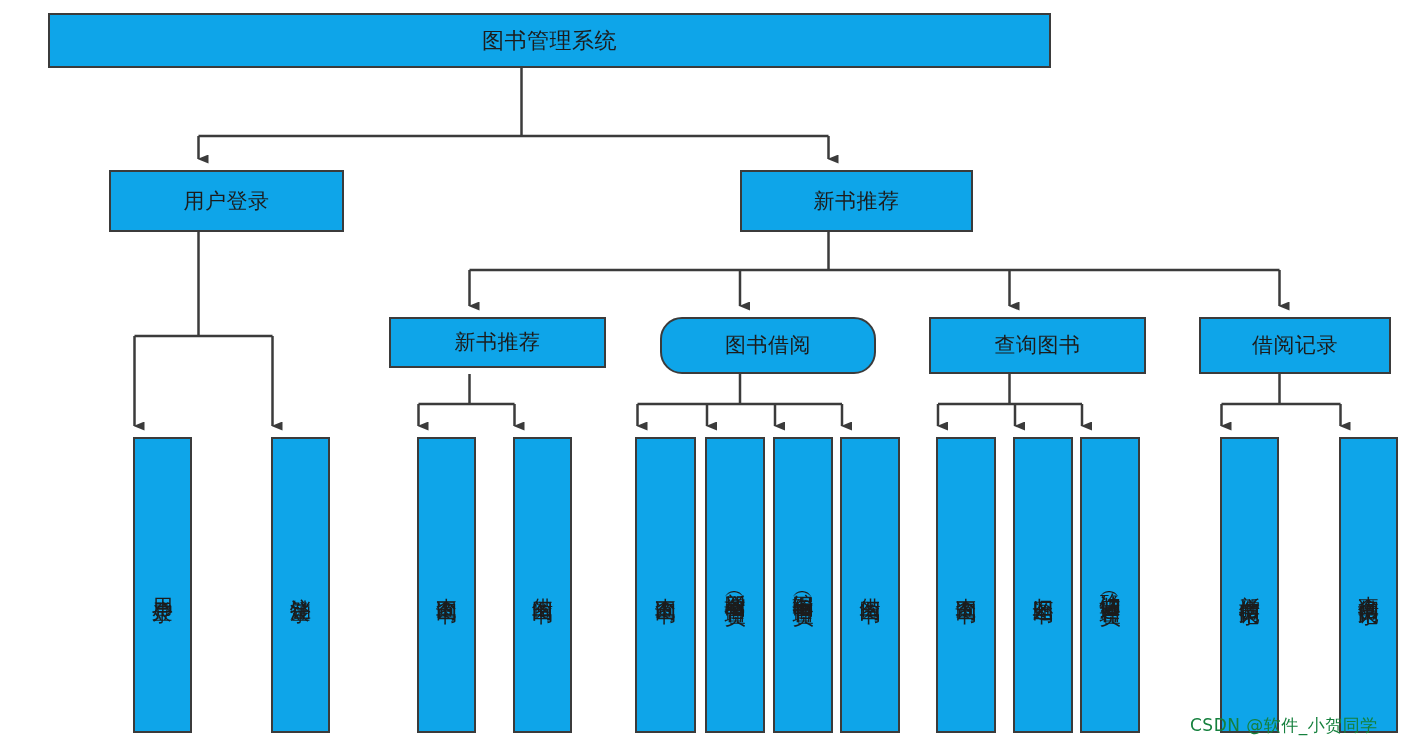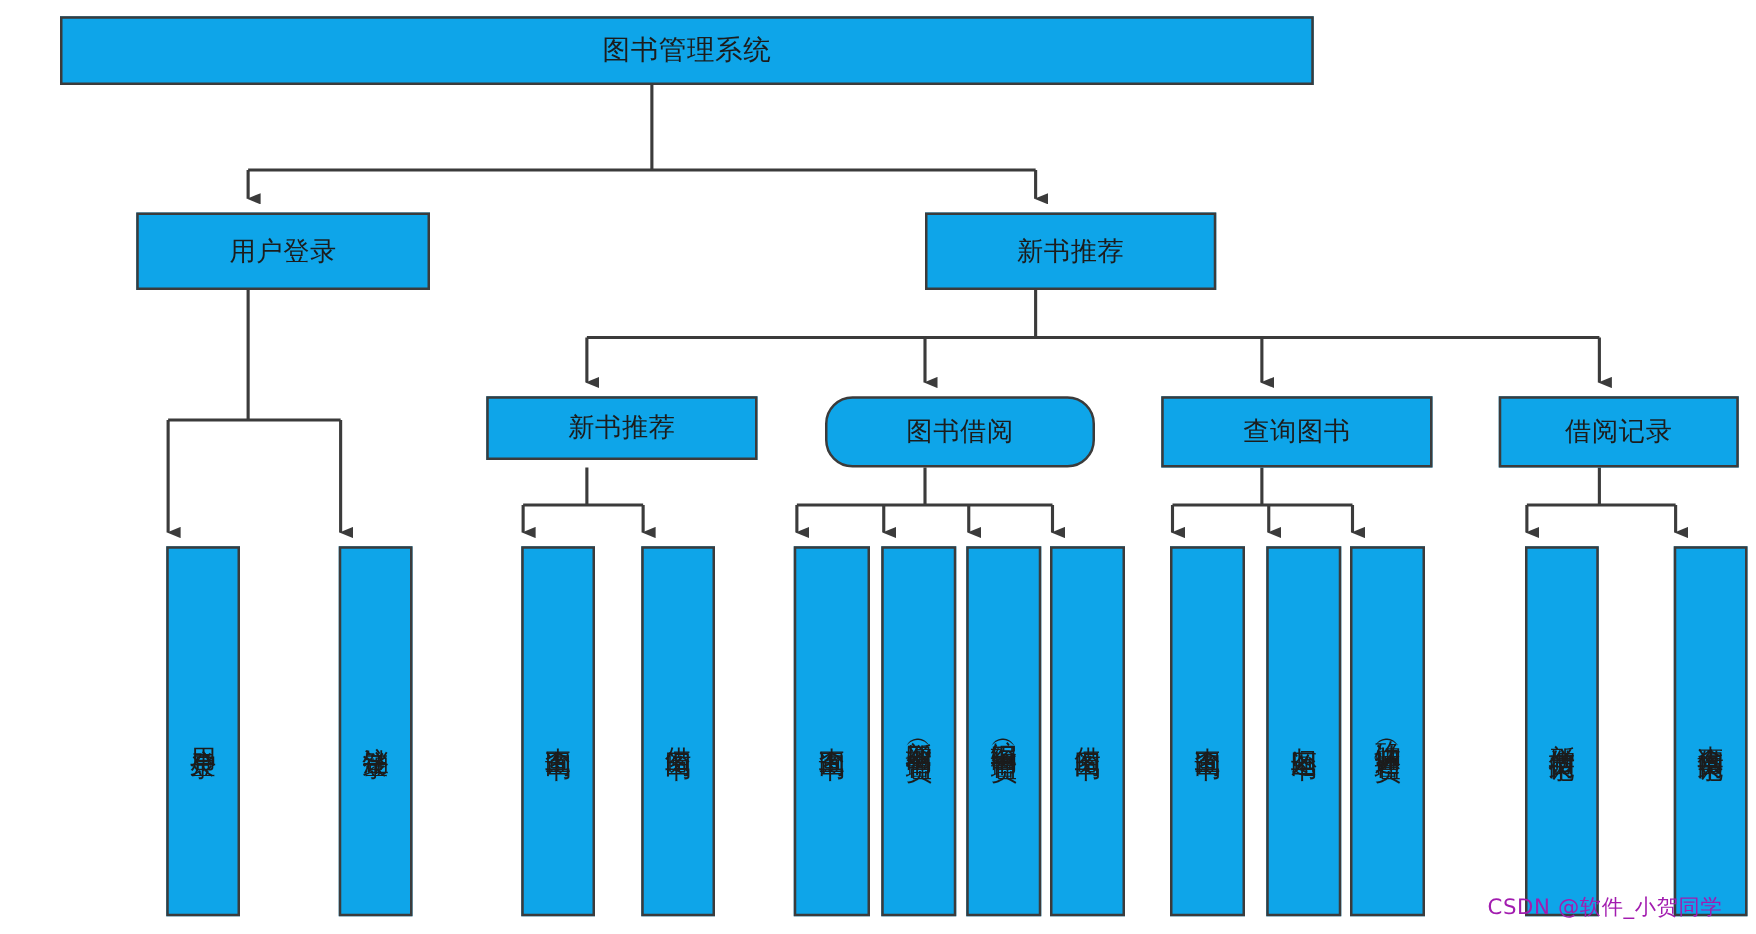--- a/index.html
+++ b/index.html
@@ -50,21 +50,21 @@
     letter-spacing: 2px;
     line-height: 1.05;
     white-space: nowrap;
   }
   .title-label {
     font-size: 22px;
   }
   .watermark {
     position: absolute;
     font-size: 17px;
-    color: #a21caf;
+    color: #15803d;
     letter-spacing: 0.5px;
     white-space: nowrap;
     pointer-events: none;
   }
 </style>
 </head>
 <body>
 
 <div id="diagram-root">
   <svg class="edge-layer" viewBox="0 0 1405 747" xmlns="http://www.w3.org/2000/svg">

